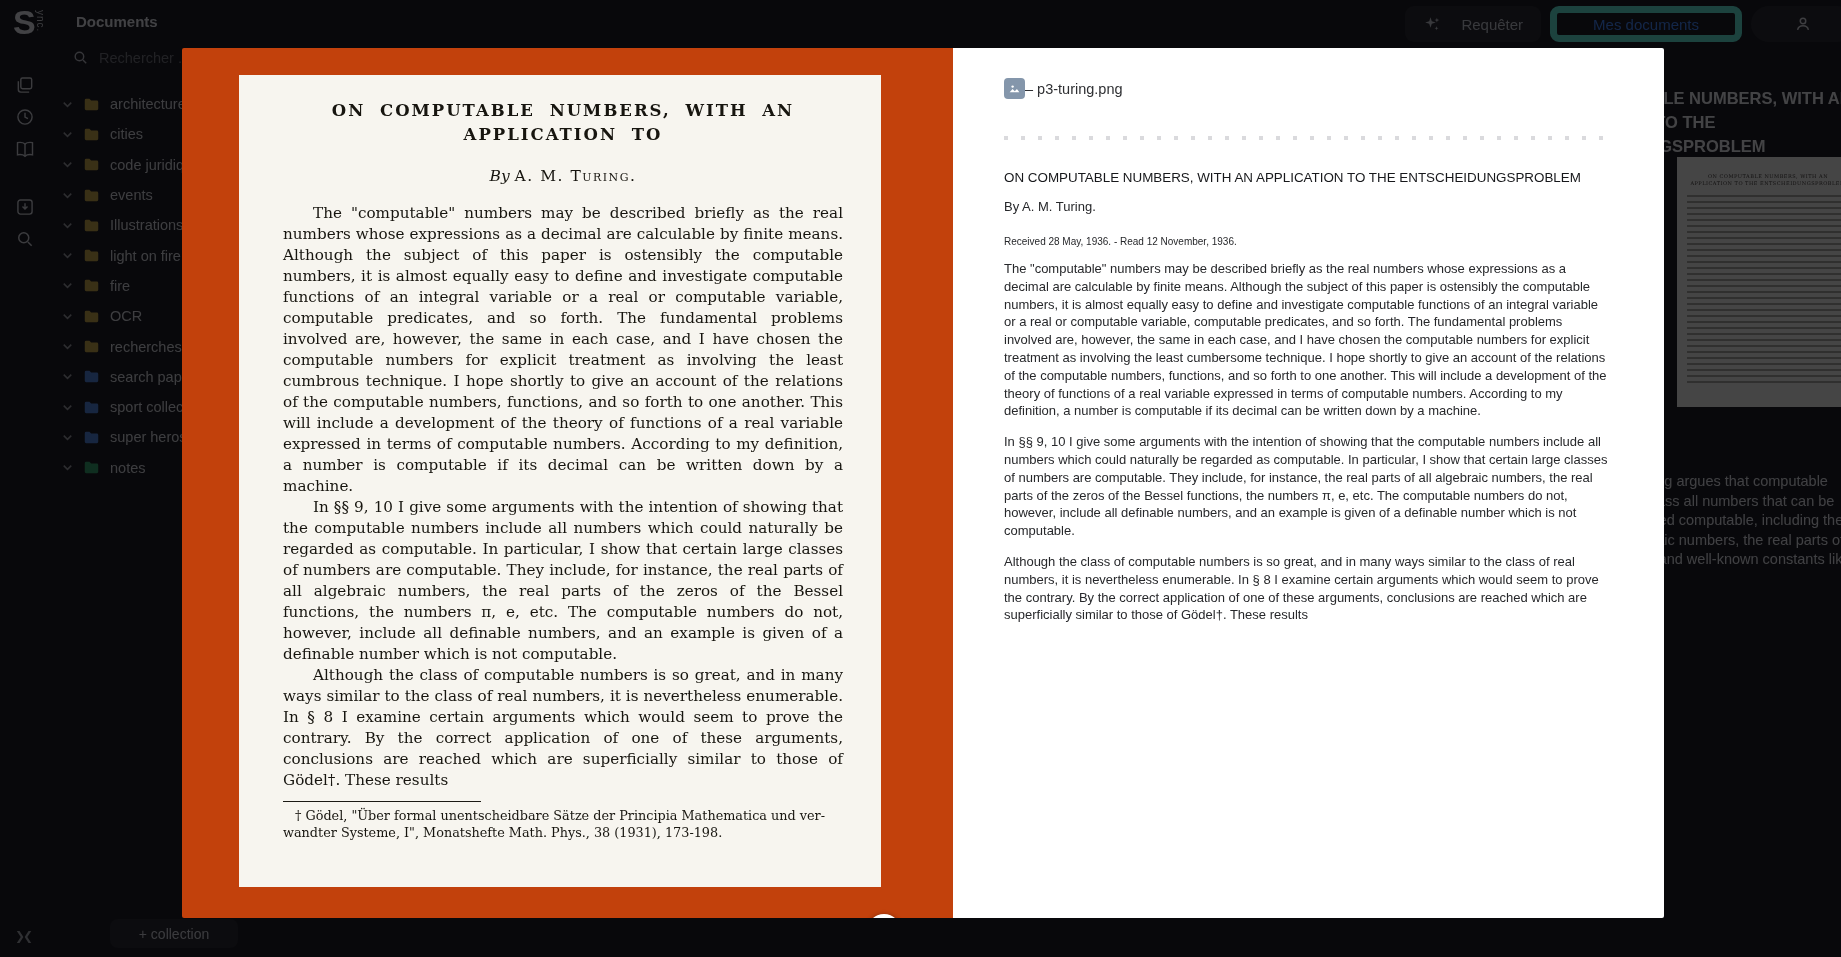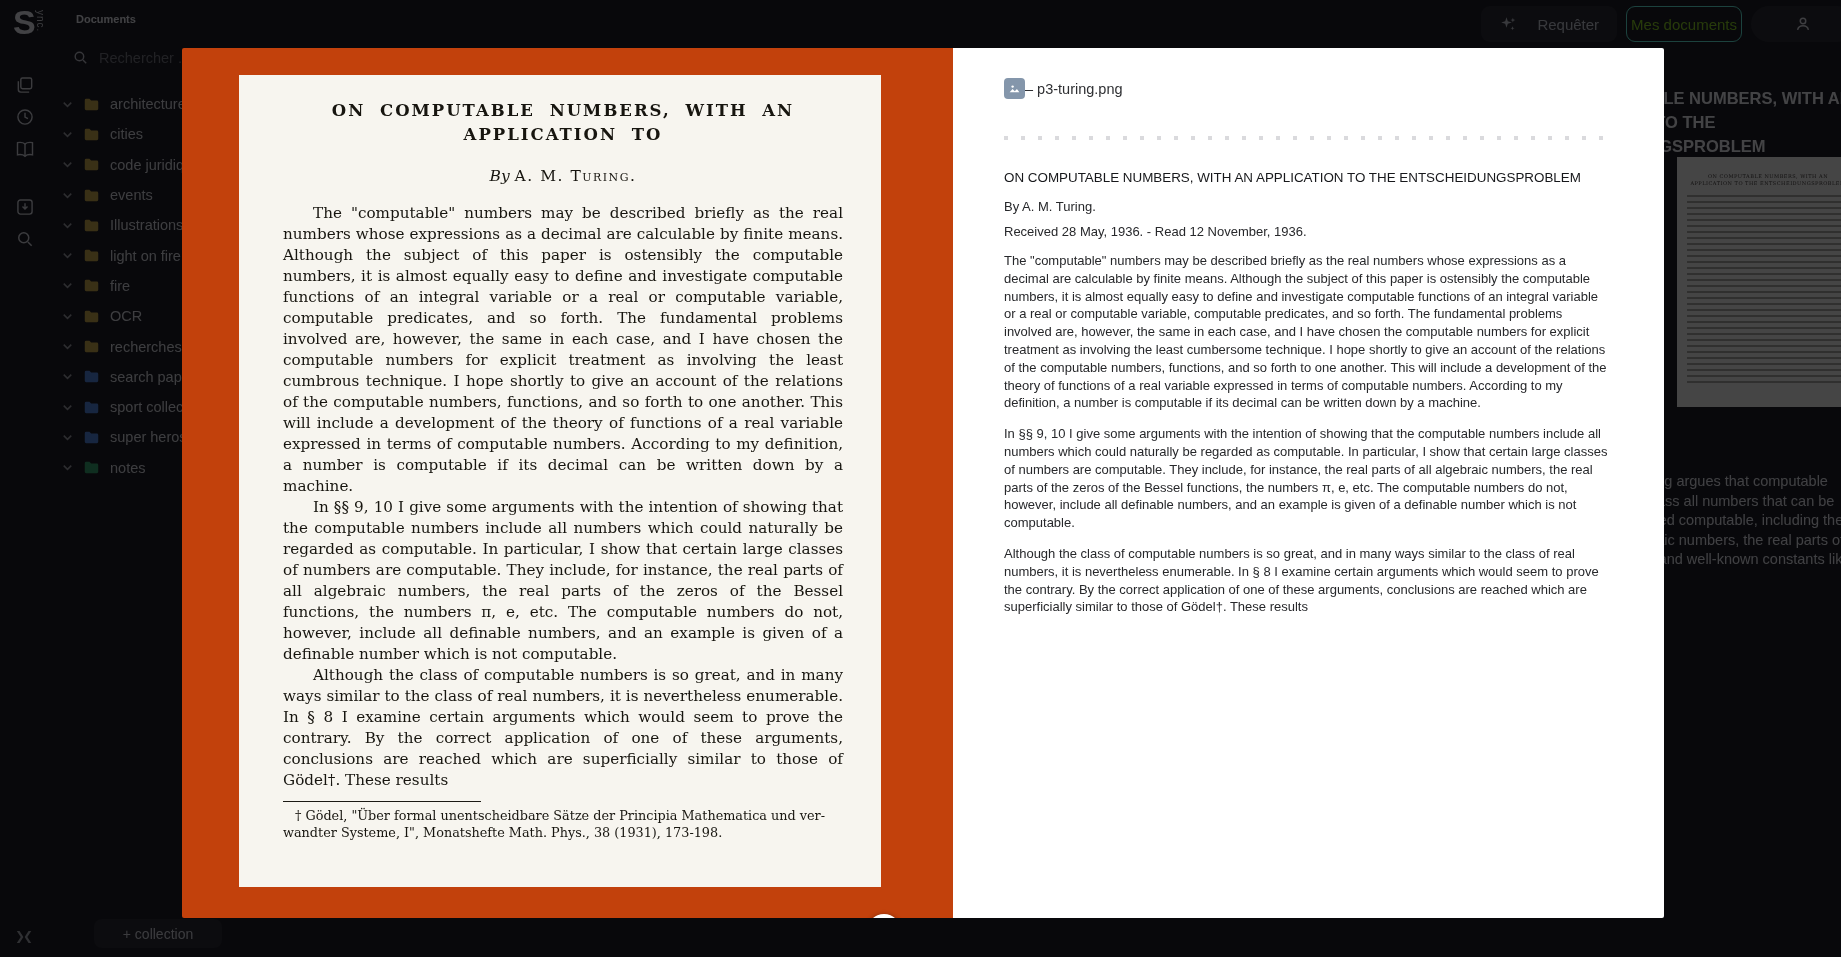--- a/index.html
+++ b/index.html
@@ -5,45 +5,45 @@
   * { margin:0; padding:0; box-sizing:border-box; }
   html,body { width:1841px; height:957px; overflow:hidden; }
   body { position:relative; background:#141417; font-family:"Liberation Sans", sans-serif; }
 
   
   .app { position:absolute; inset:0; }
 
   .brand { position:absolute; left:13px; top:7px; display:flex; align-items:flex-start; color:#e8e9eb; }
   .brand .s { font-size:34px; font-weight:800; line-height:30px; letter-spacing:-1px; }
   .brand .vert { writing-mode:vertical-lr; font-size:10px; letter-spacing:1px; margin-top:3px; color:#d2d3d6; }
-  .page-title { position:absolute; left:76px; top:13px; font-size:11px; font-weight:600; color:#e4e5e7; }
+  .page-title { position:absolute; left:76px; top:13px; font-size:15px; font-weight:600; color:#e4e5e7; }
 
   .topbar-right { position:absolute; top:6px; right:0; display:flex; gap:9px; align-items:center; }
   .btn-query { display:flex; align-items:center; gap:20px; background:#232327; border:none; border-radius:9px;
                height:36px; padding:0 18px; color:#c3c6cb; font-size:15px; cursor:pointer; }
-  .btn-docs { background:transparent; border:1px solid #5eead4; border-radius:9px; height:36px; padding:0 4px;
-              color:#84cc16; font-size:15px; cursor:pointer; }
+  .btn-docs { background:transparent; border:7px solid #5eead4; border-radius:9px; height:36px; padding:0 36px;
+              color:#3b82f6; font-size:15px; cursor:pointer; }
   .btn-user { background:#232327; border:none; border-radius:18px; height:36px; width:104px; margin-right:-14px;
               display:flex; align-items:center; justify-content:center; cursor:pointer; }
 
   .rail { position:absolute; left:15px; top:75px; display:flex; flex-direction:column; }
   .rail .ric { width:20px; height:20px; margin-bottom:12px; color:#cfd0d4; }
   .rail .gap { height:26px; }
   .rail svg, .icon svg { display:block; }
 
   .side-search { position:absolute; left:72px; top:49px; display:flex; align-items:center; gap:10px; color:#b9babf; }
   .side-search .ph { font-size:14.5px; color:#6f7075; }
 
   .folder-list { position:absolute; left:60px; top:89px; width:230px; }
   .folder-row { display:flex; align-items:center; height:30.3px; gap:6px; cursor:pointer; }
   .chev { width:15px; height:15px; color:#9a9b9f; flex:0 0 auto; }
   .f-ic { width:17px; height:17px; flex:0 0 auto; margin-left:2px; }
   .f-label { font-size:14.5px; color:#d6d7d9; white-space:nowrap; margin-left:4px; }
 
-  .btn-collection { position:absolute; left:94px; top:919px; width:128px; height:29px; background:#222226;
+  .btn-collection { position:absolute; left:110px; top:919px; width:128px; height:29px; background:#222226;
                     border:none; border-radius:8px; color:#cfd0d3; font-size:14px; cursor:pointer; }
   .collapse { position:absolute; left:15px; top:929px; color:#a4a5a9; font-size:12px; letter-spacing:-2px; cursor:pointer; }
 
   
   .bg-title { position:absolute; left:1540px; top:86px; width:332px; font-size:16.5px; line-height:24px;
               font-weight:600; color:#eceded; }
   .bg-thumb { position:absolute; left:1677px; top:157px; width:182px; height:250px; background:#f4f2ec;
               padding:16px 10px 10px; }
   .bg-thumb .th-head { font-family:"DejaVu Serif", serif; font-size:5px; text-align:center; color:#3a382f;
                        letter-spacing:.5px; line-height:7px; margin-bottom:8px; }
@@ -76,21 +76,21 @@
 
   .text-pane { flex:1; background:#ffffff; padding:30px 52px 0 51px; }
   .file-head { display:flex; align-items:center; }
   .file-badge { width:21px; height:21px; border-radius:4px; background:#8496ab; display:flex; align-items:center; justify-content:center; }
   .file-name { font-size:14.5px; font-weight:500; color:#2f3033; }
   .dotted { margin-top:37px; height:4px; width:608px;
             background:repeating-linear-gradient(to right,#dadadd 0 4px, transparent 4px 17px); background-size:17px 4px; background-repeat:repeat-x; }
   .ocr { width:608px; color:#27282b; }
   .ocr-title { margin-top:30px; font-size:13.4px; font-weight:500; color:#17181b; white-space:nowrap; }
   .ocr-by { margin-top:14px; font-size:13px; }
-  .ocr-recv { margin-top:10px; font-size:13px; }
+  .ocr-recv { margin-top:22px; font-size:10px; }
   .ocr p { margin-top:13px; font-size:13px; line-height:17.8px; }
 </style>
 </head>
 <body>
 
 <div class="app">
 
   <div class="brand">
     <span class="s">S</span>
     <span class="vert">ync.</span>

